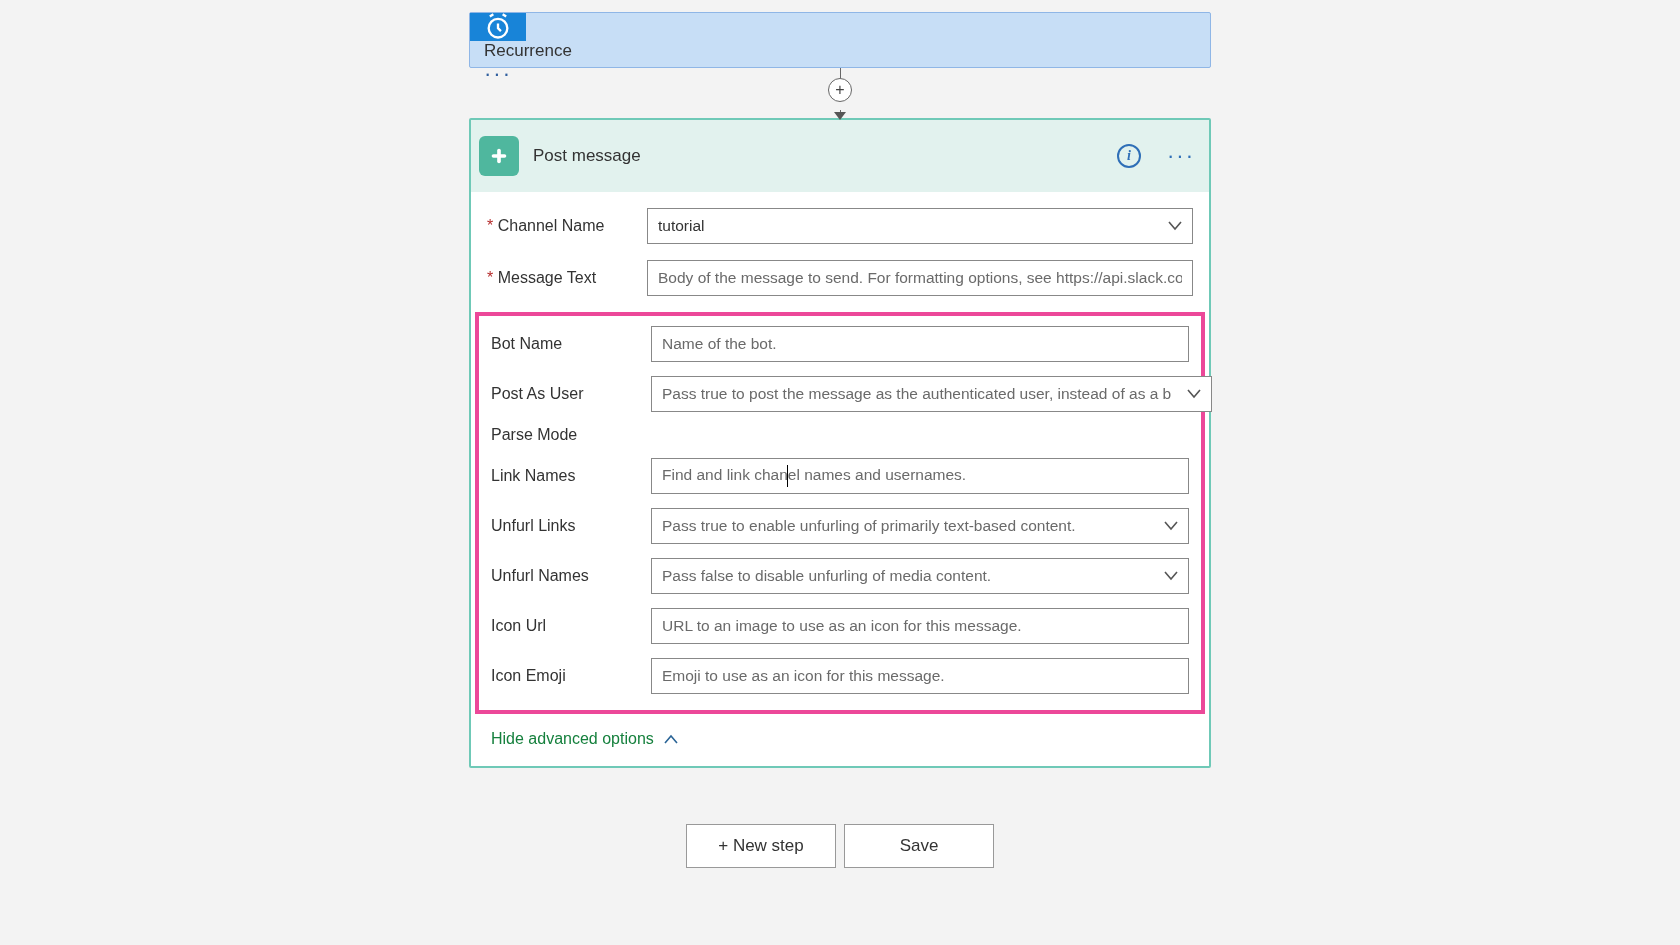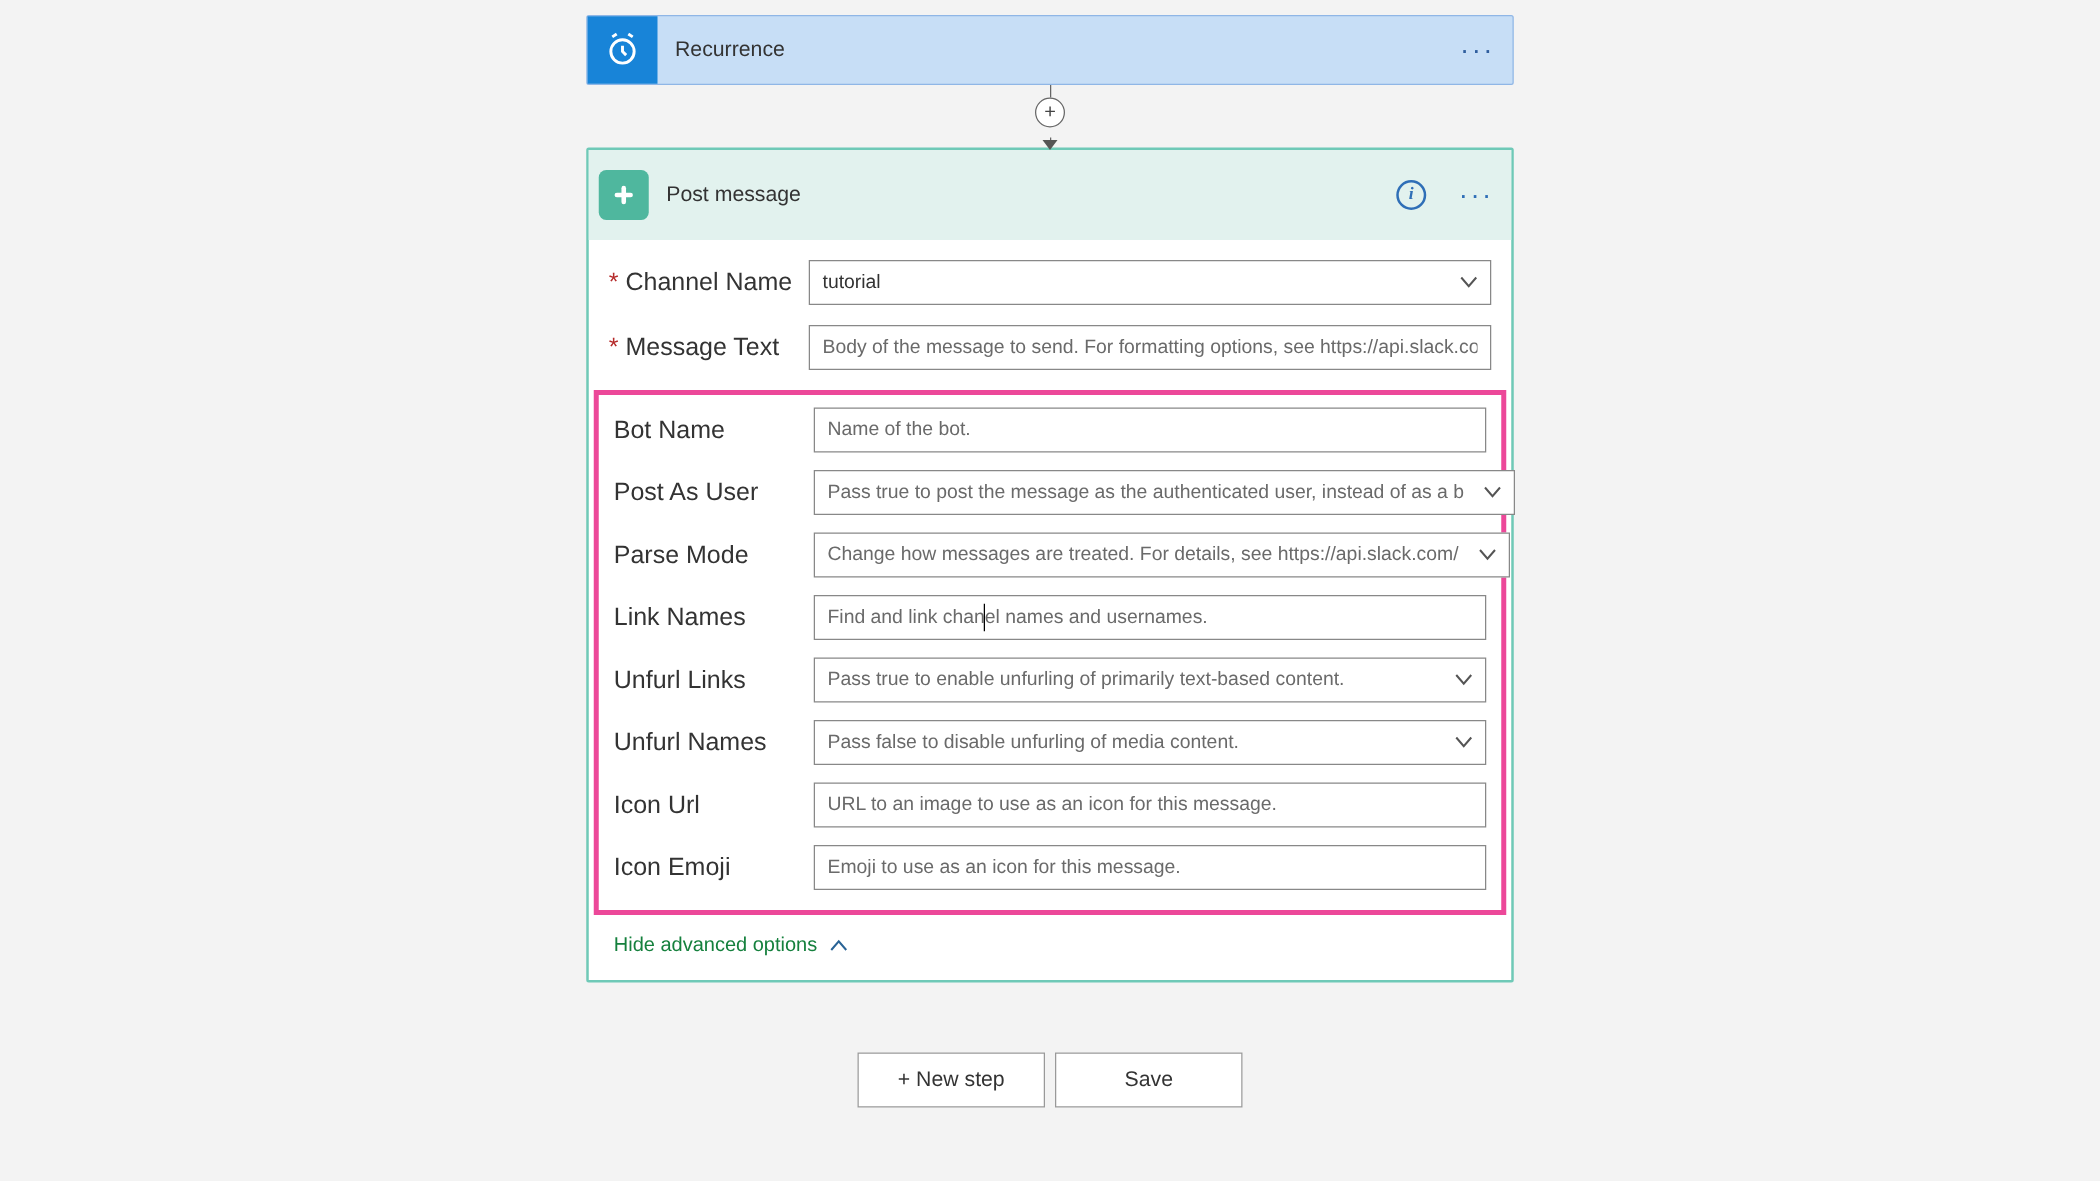--- a/index.html
+++ b/index.html
@@ -21,20 +21,21 @@
   }
 
   
   .rec-card {
     display: flex;
     border: 1px solid #8fb6e6;
     background: #c7def6;
     height: 56px;
     align-items: stretch;
     border-radius: 2px;
+    flex-direction: column;
   }
   .rec-icon-box {
     width: 56px;
     background: #1884d8;
     display: flex;
     align-items: center;
     justify-content: center;
   }
   .rec-icon-box svg { width: 28px; height: 28px; }
   .rec-title {
@@ -174,21 +175,21 @@
     padding: 16px 16px 8px 16px;
   }
 
   .field-row {
     display: flex;
     align-items: center;
     margin-bottom: 16px;
   }
   .field-label {
     width: 160px;
-    font-size: 20px;
+    font-size: 16px;
     color: #333;
     flex-shrink: 0;
   }
   .field-label .req { color: #b52b2b; }
   .field-control {
     flex: 1;
   }
   .field-input, .field-select {
     width: 100%;
     height: 36px;
@@ -380,30 +381,20 @@
                   <svg viewBox="0 0 14 10">
                     <path d="M1 1 L7 8 L13 1" stroke="#555" stroke-width="1.6" fill="none"></path>
                   </svg>
                 </span>
             </div>
           </div>
         </div>
 
         <div class="field-row">
           <div class="field-label">Parse Mode</div>
-          <div class="field-control">
-            <div class="field-select">
-              <span class="sel-placeholder">Change how messages are treated. For details, see https://api.slack.com/</span>
-              <span class="chev">
-                  <svg viewBox="0 0 14 10">
-                    <path d="M1 1 L7 8 L13 1" stroke="#555" stroke-width="1.6" fill="none"></path>
-                  </svg>
-                </span>
-            </div>
-          </div>
         </div>
 
         <div class="field-row">
           <div class="field-label">Link Names</div>
           <div class="field-control">
             <div class="field-input">
               <span style="color:#6a6a6a;font-size:15.5px;"><span>Find and link chan</span><span class="text-caret"></span><span>el names and usernames.</span></span>
             </div>
           </div>
         </div>

